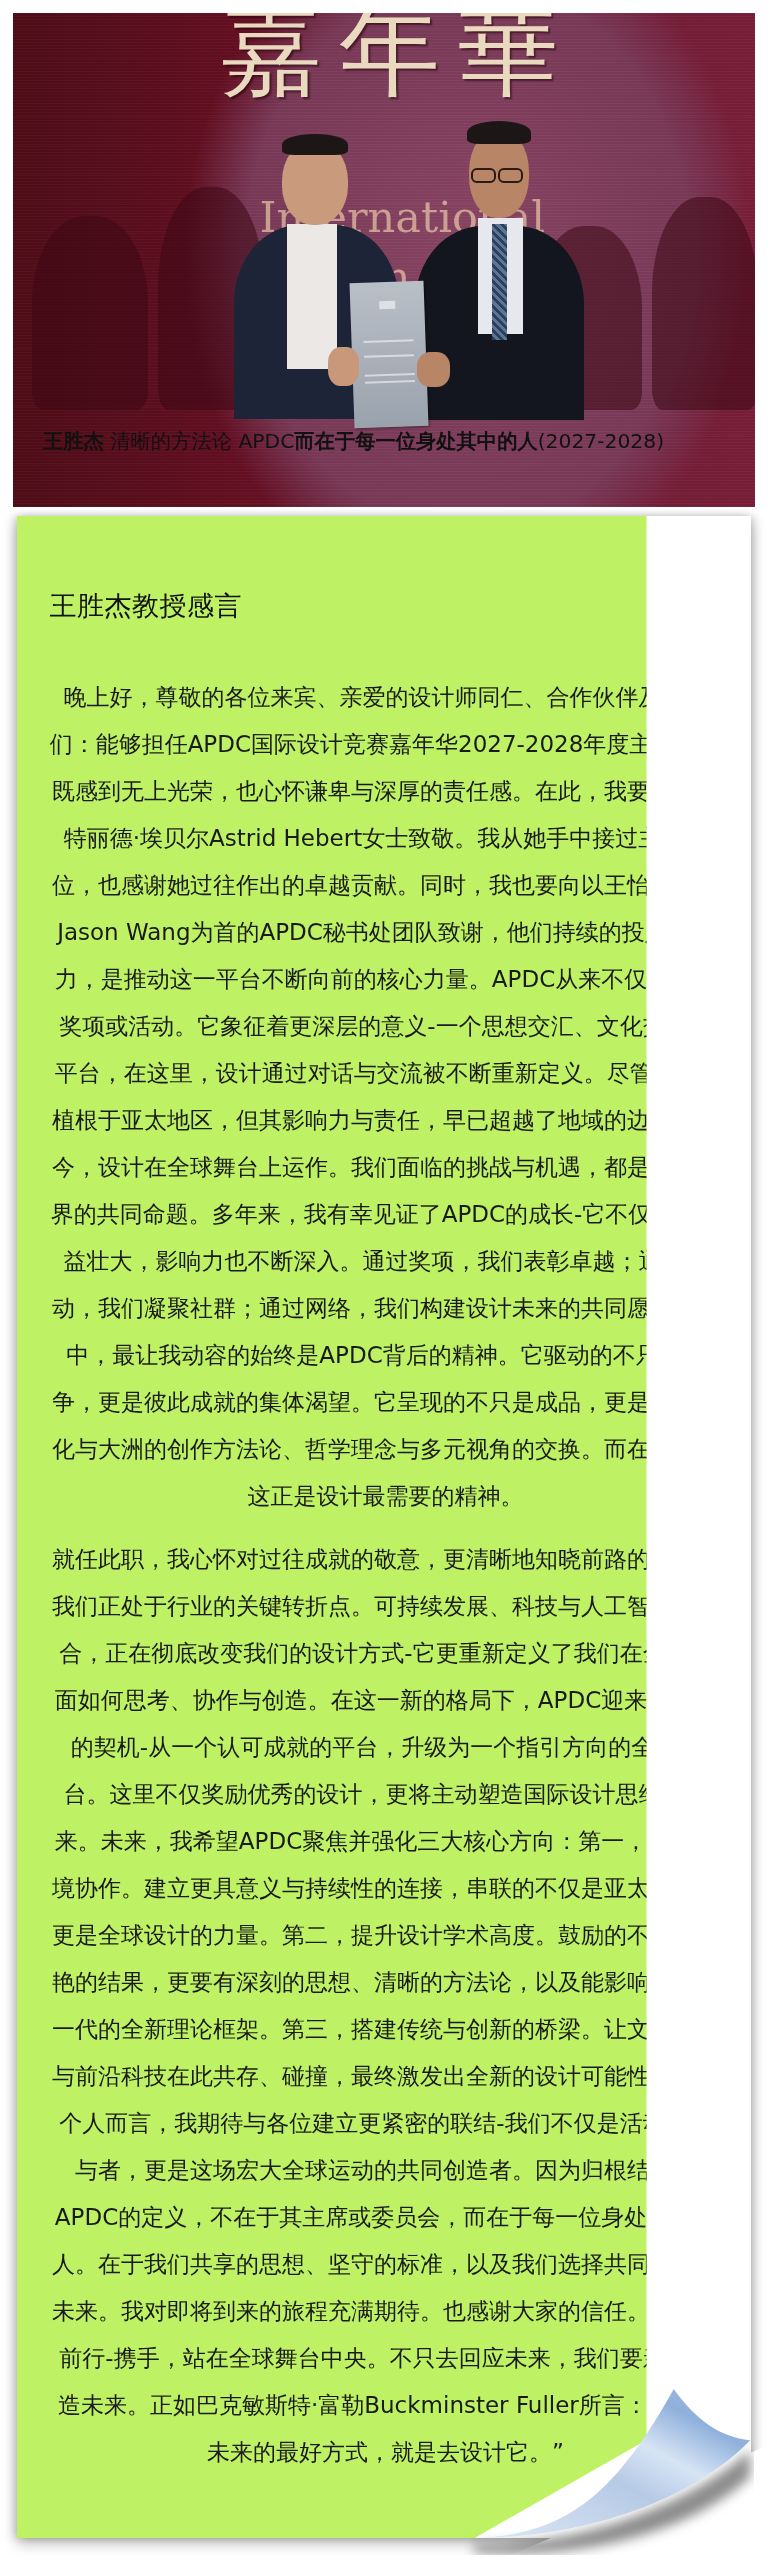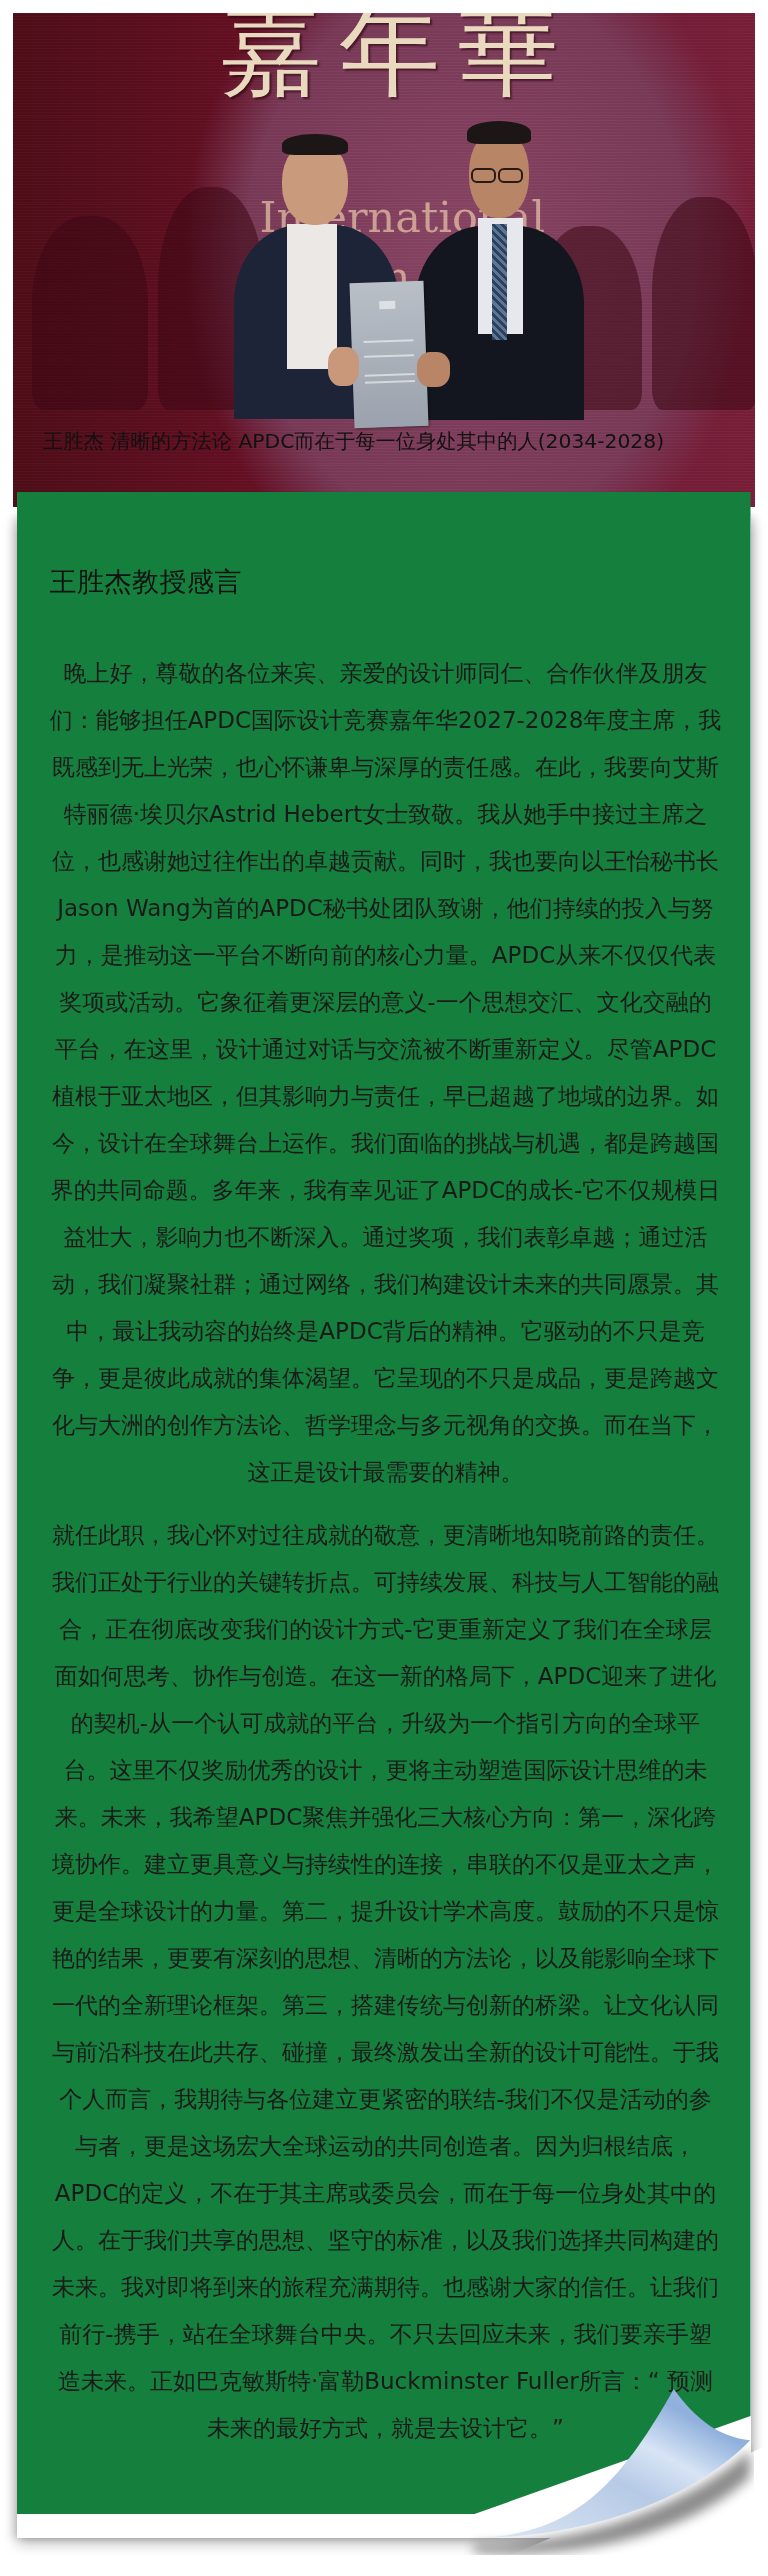--- a/index.html
+++ b/index.html
@@ -65,31 +65,31 @@
   }
   .certificate .line { position:absolute; left: 11.6px; right: 11.6px; height: 1.9px; background: rgba(255,255,255,0.55); }
   .hand { position:absolute; background:#c9977a; border-radius: 40%; }
 
   
   .caption {
     position: absolute; left: 43px; top: 426px; width: 687px;
     font-size: 20.3px; line-height: 31px; white-space: nowrap;
     color: #111;
   }
-  .caption .b { font-weight: normal; }
+  .caption .b { font-weight: bold; }
 
   
   .card-shadow {
     position: absolute; left: 16.5px; top: 516px; width: 734px; height: 2022px;
     box-shadow: 0 5.8px 13.5px rgba(0,0,0,0.28), -3.9px 0 7.7px rgba(0,0,0,0.12), 3.9px 0 7.7px rgba(0,0,0,0.12);
     clip-path: polygon(-29px -29px, 764px -29px, 764px 1924px, 464px 2052px, -29px 2052px);
   }
   .card {
-    position: absolute; left: 16.5px; top: 492px; width: 734px; height: 2022px;
-    background: #15803d;
+    position: absolute; left: 16.5px; top: 516px; width: 630px; height: 2022px;
+    background: #bef264;
     clip-path: polygon(0 0, 100% 0, 100% 1924px, 458px 100%, 0 100%);
   }
   .card-title {
     position: absolute; left: 33px; top: 68px;
     font-size: 27px; line-height: 43px; color: #111; letter-spacing: 0.5px;
   }
   .card-body {
     position: absolute; left: 33px; top: 158px; width: 672px;
     font-size: 23px; line-height: 47px; color: #1a1a1a;
     text-align: center;
@@ -142,21 +142,21 @@
     <div class="line" style="top:73px;"></div>
     <div class="line" style="top:92px;"></div>
     <div class="line" style="top:99px;"></div>
 
   </div>
   <div class="hand" style="left:315px;top:334px;width:31px;height:39px;"></div>
   <div class="hand" style="left:404px;top:339px;width:33px;height:35px;background:#b88566;"></div>
 </div>
 
 <div class="caption">
-  <span class="b">王胜杰</span><span> 清晰的方法论 </span><span>APDC</span><span class="b">而在于每一位身处其中的人</span><span>(2034-2028)</span>
+  <span class="b">王胜杰</span><span> 清晰的方法论 </span><span>APDC</span><span class="b">而在于每一位身处其中的人</span><span>(2027-2028)</span>
 </div>
 
 <div class="card-shadow"></div>
 <div class="card">
   <div class="card-title">王胜杰教授感言</div>
   <div class="card-body">
     <p>晚上好，尊敬的各位来宾、亲爱的设计师同仁、合作伙伴及朋友们：能够担任APDC国际设计竞赛嘉年华2027-2028年度主席，我既感到无上光荣，也心怀谦卑与深厚的责任感。在此，我要向艾斯特丽德·埃贝尔Astrid Hebert女士致敬。我从她手中接过主席之位，也感谢她过往作出的卓越贡献。同时，我也要向以王怡秘书长Jason Wang为首的APDC秘书处团队致谢，他们持续的投入与努力，是推动这一平台不断向前的核心力量。APDC从来不仅仅代表奖项或活动。它象征着更深层的意义-一个思想交汇、文化交融的平台，在这里，设计通过对话与交流被不断重新定义。尽管APDC植根于亚太地区，但其影响力与责任，早已超越了地域的边界。如今，设计在全球舞台上运作。我们面临的挑战与机遇，都是跨越国界的共同命题。多年来，我有幸见证了APDC的成长-它不仅规模日益壮大，影响力也不断深入。通过奖项，我们表彰卓越；通过活动，我们凝聚社群；通过网络，我们构建设计未来的共同愿景。其中，最让我动容的始终是APDC背后的精神。它驱动的不只是竞争，更是彼此成就的集体渴望。它呈现的不只是成品，更是跨越文化与大洲的创作方法论、哲学理念与多元视角的交换。而在当下，这正是设计最需要的精神。</p>
     <p>就任此职，我心怀对过往成就的敬意，更清晰地知晓前路的责任。我们正处于行业的关键转折点。可持续发展、科技与人工智能的融合，正在彻底改变我们的设计方式-它更重新定义了我们在全球层面如何思考、协作与创造。在这一新的格局下，APDC迎来了进化的契机-从一个认可成就的平台，升级为一个指引方向的全球平台。这里不仅奖励优秀的设计，更将主动塑造国际设计思维的未来。未来，我希望APDC聚焦并强化三大核心方向：第一，深化跨境协作。建立更具意义与持续性的连接，串联的不仅是亚太之声，更是全球设计的力量。第二，提升设计学术高度。鼓励的不只是惊艳的结果，更要有深刻的思想、清晰的方法论，以及能影响全球下一代的全新理论框架。第三，搭建传统与创新的桥梁。让文化认同与前沿科技在此共存、碰撞，最终激发出全新的设计可能性。于我个人而言，我期待与各位建立更紧密的联结-我们不仅是活动的参与者，更是这场宏大全球运动的共同创造者。因为归根结底，APDC的定义，不在于其主席或委员会，而在于每一位身处其中的人。在于我们共享的思想、坚守的标准，以及我们选择共同构建的未来。我对即将到来的旅程充满期待。也感谢大家的信任。让我们前行-携手，站在全球舞台中央。不只去回应未来，我们要亲手塑造未来。正如巴克敏斯特·富勒Buckminster Fuller所言：“ 预测未来的最好方式，就是去设计它。”</p>
   </div>
 </div>

